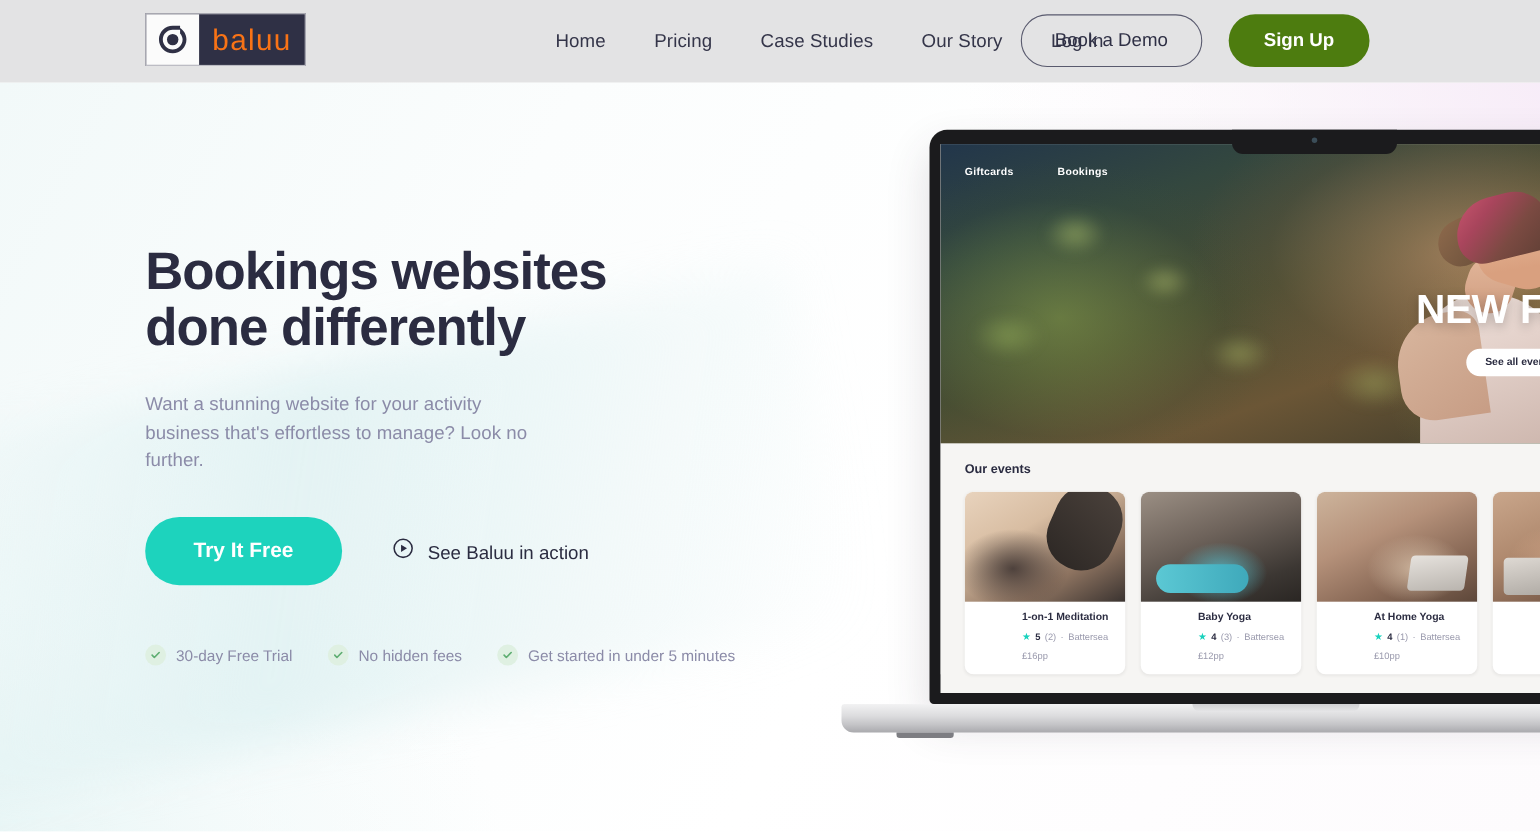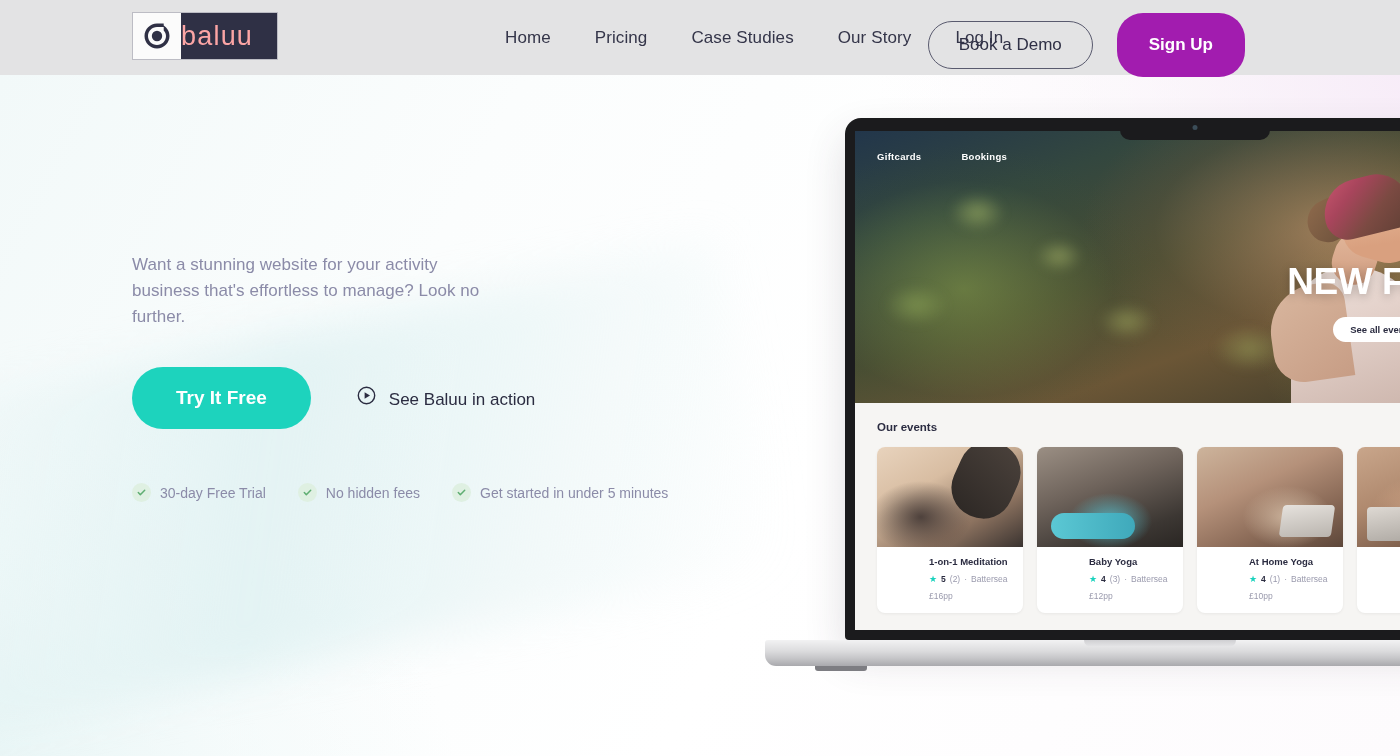--- a/index.html
+++ b/index.html
@@ -40,22 +40,22 @@
     display:flex; align-items:center;
     border:1px solid #bcbcc4;
   }
   .logo-mark {
     width:48px; height:46px; background:#fbfbfb;
     display:flex; align-items:center; justify-content:center;
     flex:0 0 auto;
   }
   .logo-mark svg { display:block; }
   .logo-word {
-    color:#fca5a5; font-size:27px; letter-spacing:1.2px;
-    font-weight:400; line-height:1;
+    color:#f97316; font-size:27px; letter-spacing:1.2px;
+    font-weight:400; padding-left:12px; line-height:1;
   }
 
   .nav {
     position:absolute; left:505px; top:0; height:75px;
     display:flex; align-items:center; gap:44px;
   }
   .nav a {
     color:#343549; font-size:17px; text-decoration:none; white-space:nowrap;
     letter-spacing:0.1px;
   }
@@ -66,22 +66,22 @@
   }
   .btn-demo {
     height:48px; padding:0 30px; border-radius:26px;
     border:1.5px solid #595a6e; background:transparent;
     color:#2f3045; font-size:17px; font-weight:400;
     display:flex; align-items:center; justify-content:center;
     white-space:nowrap; cursor:pointer;
     font-family:"Liberation Sans", sans-serif;
   }
   .btn-signup {
-    height:64px; padding:0 32px; border-radius:26px; border:none;
-    background:#a21caf; color:#ffffff; font-size:17px; font-weight:700;
+    height:48px; padding:0 32px; border-radius:26px; border:none;
+    background:#4d7c0f; color:#ffffff; font-size:17px; font-weight:700;
     display:flex; align-items:center; justify-content:center;
     white-space:nowrap; cursor:pointer;
     font-family:"Liberation Sans", sans-serif;
   }
 
   
   .hero {
     position:absolute; left:132px; top:222px; width:600px; z-index:5;
   }
   .hero h1 {
@@ -306,20 +306,24 @@
     <a href="#">Log In</a>
   </nav>
 
   <div class="hdr-actions">
     <button class="btn-demo">Book a Demo</button>
     <button class="btn-signup">Sign Up</button>
   </div>
 </div>
 
 <div class="hero">
+  <h1>
+    <span>Bookings websites</span><br>
+    <span>done differently</span>
+  </h1>
 
   <p class="sub">Want a stunning website for your activity business that's effortless to manage? Look no further.</p>
 
   <div class="cta-row">
     <button class="btn-try">Try It Free</button>
     <div class="see-action">
       <span>
         <svg width="19" height="19" viewBox="0 0 19 19">
           <circle cx="9.5" cy="9.5" r="8.2" fill="none" stroke="#2b2c41" stroke-width="1.4"></circle>
           <path d="M7.6 6.2 L13 9.5 L7.6 12.8 Z" fill="#2b2c41"></path>

